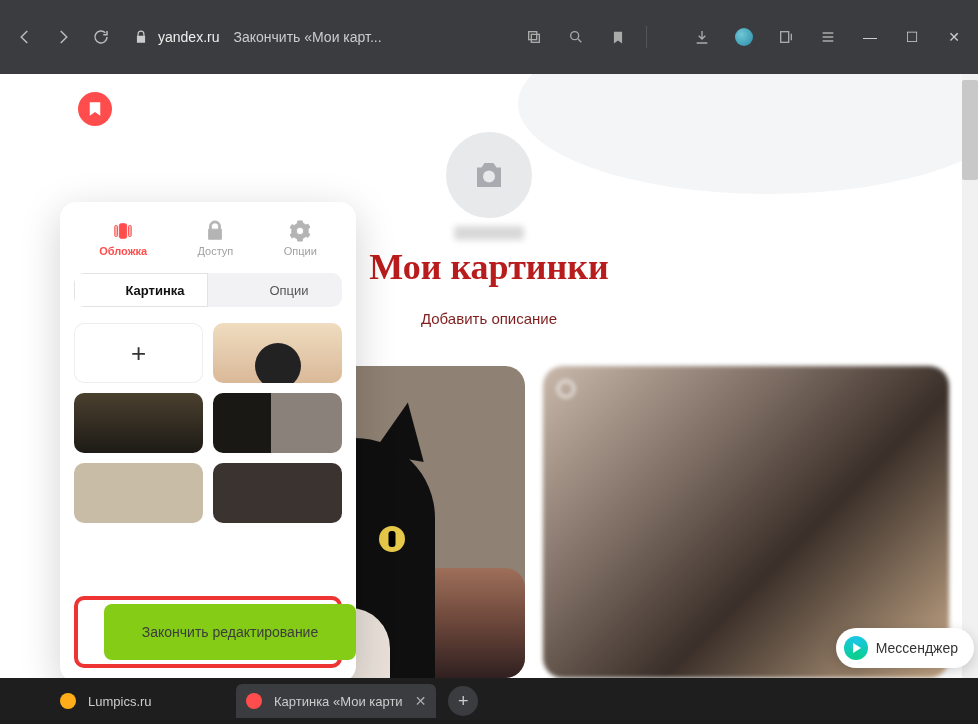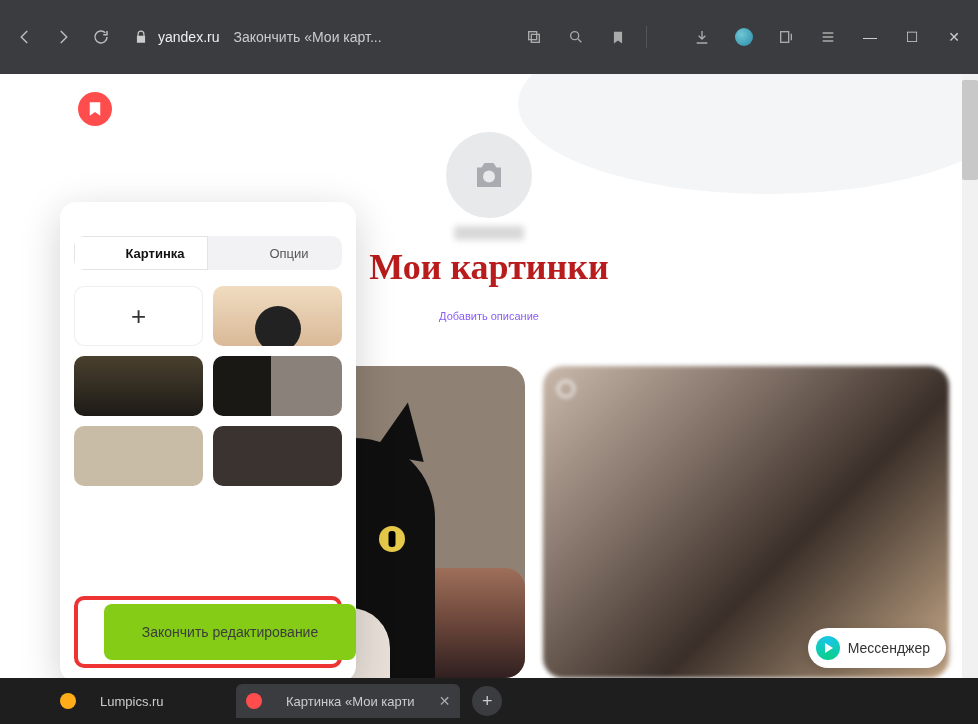--- a/index.html
+++ b/index.html
@@ -24,21 +24,21 @@
 .logo-badge { position:absolute; left:78px; top:18px; width:34px; height:34px; border-radius:50%; background:#ff4d4d; display:flex; align-items:center; justify-content:center; color:#fff; }
 .scrollbar { position:absolute; right:0; top:0; width:16px; height:100%; background:#f1f1f1; }
 .scroll-thumb { width:16px; height:100px; background:#c8c8c8; border-radius:2px; position:absolute; top:6px; }
 
 
 .avatar { position:absolute; left:50%; top:55px; transform:translateX(-50%); width:92px; height:92px; border-radius:50%; background:#e8e9eb; border:3px solid #fff; display:flex; align-items:center; justify-content:center; }
 .avatar svg { width:36px; height:36px; fill:#a9abb0; }
 .user-blur { position:absolute; left:50%; top:152px; transform:translateX(-50%); width:70px; height:14px; background:#d8d8d8; filter:blur(3px); border-radius:3px; }
 
 .collection-title { position:absolute; left:50%; top:172px; transform:translateX(-50%); font:700 36px Georgia,'Times New Roman',serif; color:#b91c1c; }
-.add-descr { position:absolute; left:50%; top:236px; transform:translateX(-50%); color:#8b5cf6; font-size:11px; }
+.add-descr { position:absolute; left:50%; top:236px; transform:translateX(-50%); color:#7f1d1d; font-size:15px; }
 
 
 .card { position:absolute; top:292px; border-radius:20px; overflow:hidden; }
 .card-left { left:200px; width:325px; height:312px; background:#8f8173; }
 .card-right { left:543px; width:406px; height:312px; background:linear-gradient(135deg,#c9b9ab 0%, #7a6a60 35%, #3a2f29 60%, #c9ab8a 100%); filter:blur(2px); }
 .card-right .bubble { position:absolute; left:14px; top:14px; width:18px; height:18px; border:2px solid #fff; border-radius:50%; }
 
 .cat-face { position:absolute; bottom:-30px; right:90px; width:170px; height:270px; background:#0f0f0f; border-radius:80px 80px 0 0; }
 .cat-ear { position:absolute; width:0; height:0; border-left:26px solid transparent; border-right:26px solid transparent; border-bottom:56px solid #0f0f0f; top:-36px; }
 .cat-ear.l { left:6px; transform:rotate(-10deg); }
@@ -71,27 +71,27 @@
 .th-cat::after { content:""; position:absolute; width:46px; height:46px; background:#222; border-radius:50%; bottom:-6px; left:50%; transform:translateX(-50%); }
 .th-dark { background:linear-gradient(90deg,#1a1815 45%, #8a827a 45%); }
 .th-face { background:#c9bca6; }
 .th-box { background:#3a3330; }
 .th-blk { background:linear-gradient(180deg,#4a402e, #1d1a16); }
 
 .finish-wrap { margin-top:auto; padding:4px; border:4px solid #e33; border-radius:10px; }
 .finish-btn { width:100%; height:56px; border:none; border-radius:8px; background:#84cc16; color:#3c3c3c; font-size:14px; cursor:pointer;margin-left:22px; }
 
 
-.msgr { position:absolute; right:32px; bottom:10px; height:40px; padding:0 16px 0 8px; background:#fff; border-radius:20px; box-shadow:0 4px 14px rgba(0,0,0,.18); display:flex; align-items:center; gap:8px; font-size:14px; color:#333; cursor:pointer; }
+.msgr { position:absolute; right:4px; bottom:10px; height:40px; padding:0 16px 0 8px; background:#fff; border-radius:20px; box-shadow:0 4px 14px rgba(0,0,0,.18); display:flex; align-items:center; gap:8px; font-size:14px; color:#333; cursor:pointer; }
 .msgr-ic { width:24px; height:24px; border-radius:50%; background:conic-gradient(#19c6e6,#0bcf8d,#19c6e6); display:flex; align-items:center; justify-content:center; }
 .msgr-ic::after { content:""; border-left:8px solid #fff; border-top:5px solid transparent; border-bottom:5px solid transparent; margin-left:2px; }
 
 
 .task { position:absolute; bottom:0; left:0; right:0; height:46px; background:#1e1e1e; display:flex; align-items:center; padding-left:50px; gap:6px; }
-.tab-b { height:34px; min-width:180px; border-radius:6px 6px 0 0; display:flex; align-items:center; gap:24px; padding:0 10px; color:#ccc; font-size:13px; }
+.tab-b { height:34px; min-width:180px; border-radius:6px 6px 0 0; display:flex; align-items:center; gap:12px; padding:0 10px; color:#ccc; font-size:13px; }
 .tab-b.active { background:#3a3c3f; }
 .tab-fav { width:16px; height:16px; border-radius:50%; background:#ffae19; }
 .tab-fav.r { background:#ff4d4d; }
 .tab-close { margin-left:auto; color:#aaa; font-size:14px; }
 .tab-plus { width:30px; height:30px; border-radius:50%; background:#3a3c3f; color:#ccc; display:flex; align-items:center; justify-content:center; margin-left:6px; cursor:pointer; font-size:18px; }
 </style>
 </head>
 <body>
 
 <div class="browser-bar">
@@ -190,20 +190,42 @@
         <div class="cat-eye l"></div>
         <div class="cat-eye r"></div>
         <div class="cat-chest"></div>
       </div>
   </div>
   <div class="card card-right">
     <div class="bubble"></div>
   </div>
 
   <div class="panel">
+    <div class="panel-tabs">
+      <div class="ptab active">
+        <svg class="ic" viewBox="0 0 24 24">
+            <rect x="8" y="4" width="8" height="16" rx="2"></rect>
+            <rect x="3" y="6" width="3" height="12" rx="1" fill="#ffb3b3"></rect>
+            <rect x="18" y="6" width="3" height="12" rx="1" fill="#ffb3b3"></rect>
+          </svg>
+        <span class="ptab-label">Обложка</span>
+      </div>
+      <div class="ptab">
+        <svg class="ic" viewBox="0 0 24 24" fill="#b4b4b4">
+            <path d="M6 10V7a6 6 0 1 1 12 0v3h1v11H5V10h1zm2 0h8V7a4 4 0 1 0-8 0v3z"></path>
+          </svg>
+        <span class="ptab-label">Доступ</span>
+      </div>
+      <div class="ptab">
+        <svg class="ic" viewBox="0 0 24 24" fill="#b4b4b4">
+            <path d="M12 8a4 4 0 1 0 0 8 4 4 0 0 0 0-8zm9 4a8.9 8.9 0 0 1-.2 1.9l2 1.6-2 3.4-2.4-1a9 9 0 0 1-3.3 1.9L14.5 23h-5l-.6-2.6A9 9 0 0 1 5.6 18.5l-2.4 1-2-3.4 2-1.6A8.9 8.9 0 0 1 3 12c0-.6.1-1.3.2-1.9l-2-1.6 2-3.4 2.4 1A9 9 0 0 1 8.9 4.2L9.5 1h5l.6 2.6a9 9 0 0 1 3.3 1.9l2.4-1 2 3.4-2 1.6c.1.6.2 1.3.2 1.9z"></path>
+          </svg>
+        <span class="ptab-label">Опции</span>
+      </div>
+    </div>
 
     <div class="seg">
       <button class="active">Картинка</button>
       <button>Опции</button>
     </div>
 
     <div class="thumb-grid">
       <div class="thumb add">+</div>
       <div class="thumb th-cat"></div>
       <div class="thumb th-blk"></div>

